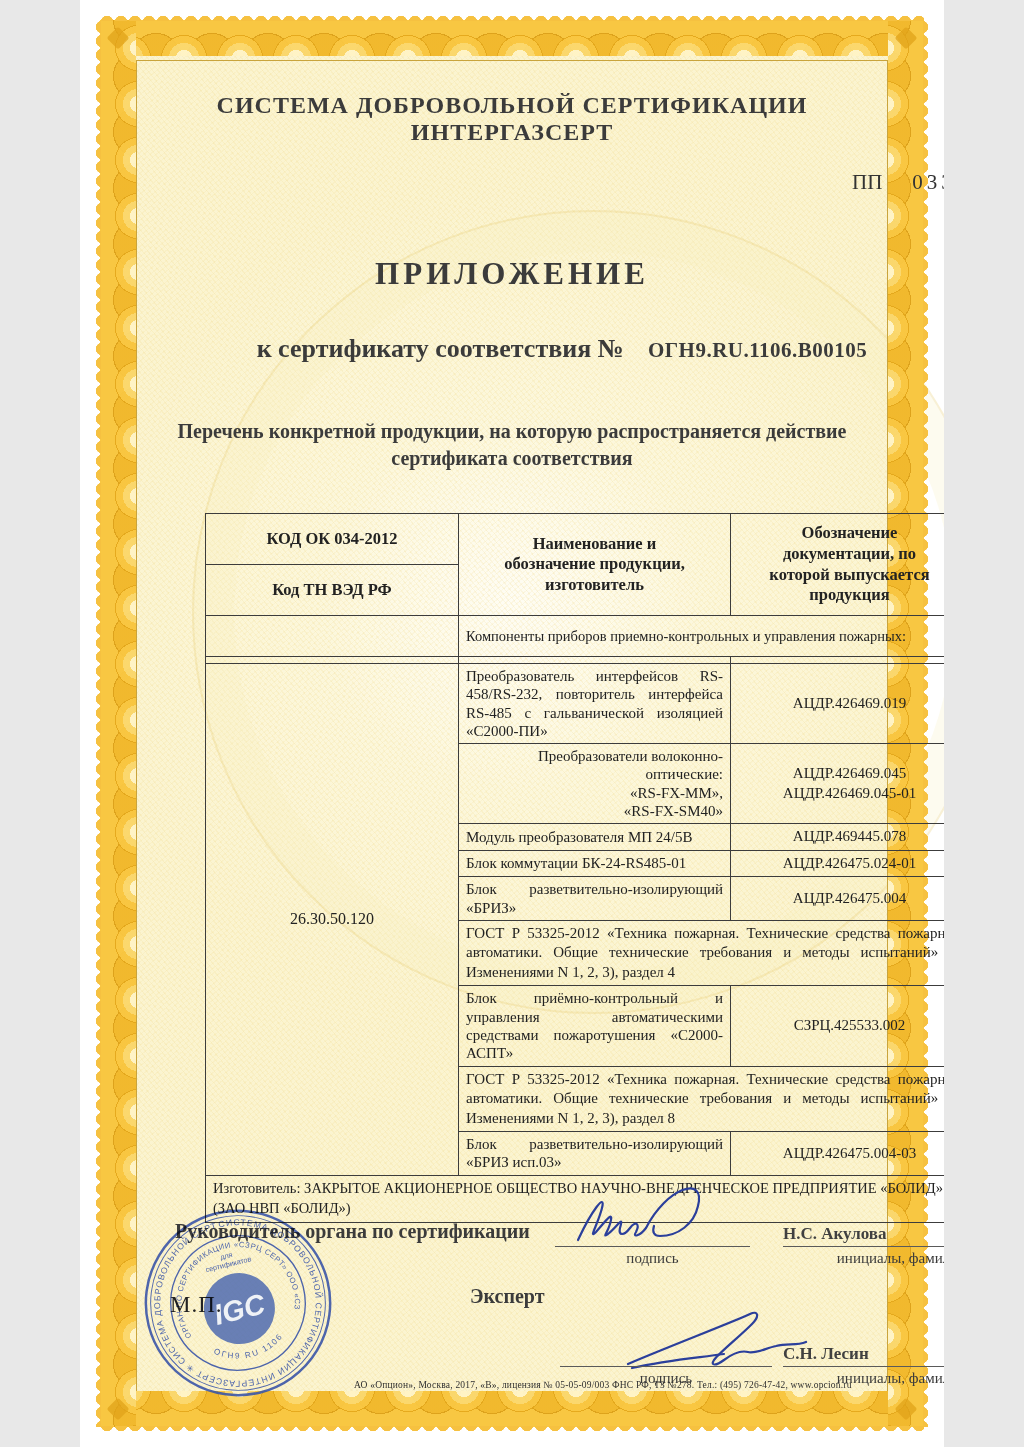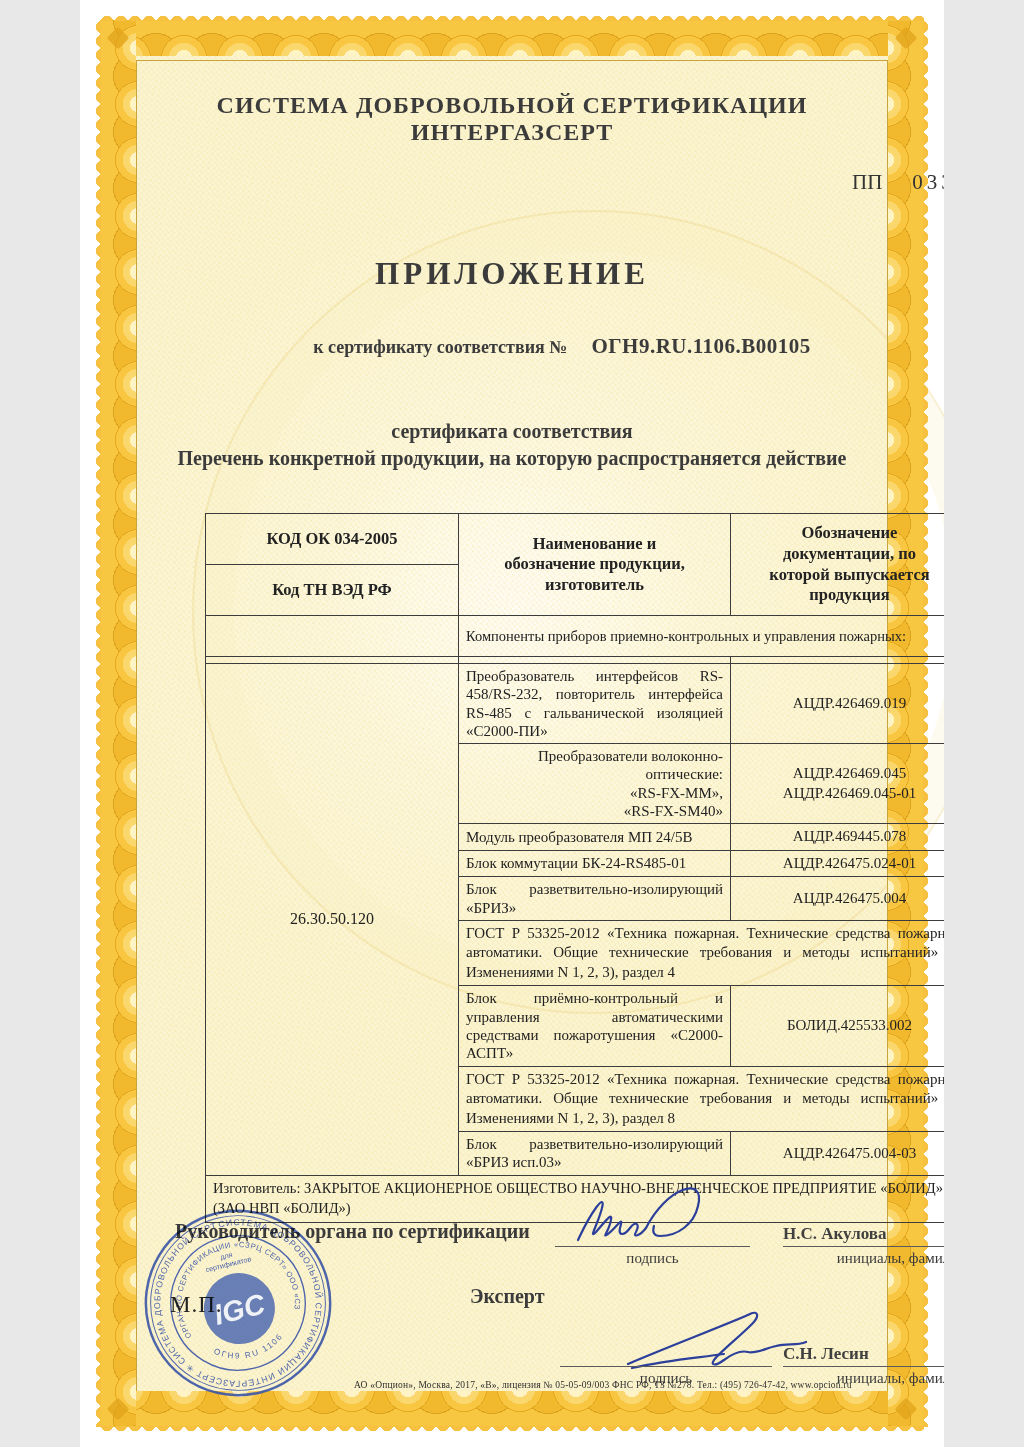--- a/index.html
+++ b/index.html
@@ -69,21 +69,21 @@
   
   .content{ position:absolute; inset:0; z-index:3; }
   .abs{ position:absolute; }
   .system-title{ top:92px; left:60px; right:60px; text-align:center;
     font-size:24px; font-weight:bold; letter-spacing:1px; color:#3b3b3b; }
   .form-number{ top:170px; left:772px; font-size:21px; color:#333; }
   .form-number .digits{ margin-left:30px; letter-spacing:4px; }
   .doc-title{ top:256px; left:0; right:0; text-align:center;
     font-size:31px; font-weight:bold; letter-spacing:4px; color:#3b3b3b; }
   .cert-line{ top:334px; left:150px; right:50px; text-align:center; color:#3b3b3b; }
-  .cert-line .lbl{ font-size:18px; font-weight:bold; }
+  .cert-line .lbl{ font-size:26px; font-weight:bold; }
   .cert-line .num{ font-size:21px; font-weight:bold; margin-left:20px; letter-spacing:.5px; }
   .desc{ top:418px; left:60px; right:60px; text-align:center;
     font-size:20px; font-weight:bold; line-height:1.35; color:#3b3b3b; }
 
   
   .prod-table{ position:absolute; left:125px; top:513px; width:763px;
     border-collapse:collapse; table-layout:fixed; font-size:15px; color:#222; }
   .prod-table col.c1{ width:253px; } .prod-table col.c2{ width:272px; } .prod-table col.c3{ width:238px; }
   .prod-table td,.prod-table th{ border:1.4px solid #3c3c3c; padding:3px 7px; vertical-align:middle; }
   .prod-table th{ font-size:16.5px; font-weight:bold; text-align:center; line-height:1.25; white-space:pre-line; }
@@ -134,33 +134,33 @@
     <div class="abs system-title">СИСТЕМА ДОБРОВОЛЬНОЙ СЕРТИФИКАЦИИ ИНТЕРГАЗСЕРТ</div>
     <div class="abs form-number">
       <span>ПП</span><span class="digits">03357</span>
     </div>
     <div class="abs doc-title">ПРИЛОЖЕНИЕ</div>
     <div class="abs cert-line">
       <span class="lbl">к сертификату соответствия №</span>
       <span class="num">ОГН9.RU.1106.В00105</span>
     </div>
     <div class="abs desc">
+      <div>Перечень конкретной продукции, на которую распространяется действие</div>
       <div>сертификата соответствия</div>
-      <div>Перечень конкретной продукции, на которую распространяется действие</div>
     </div>
 
     <table class="prod-table">
       <colgroup>
           <col class="c1">
           <col class="c2">
           <col class="c3">
         </colgroup>
       <tbody>
           <tr>
-        <th class="th-top">КОД ОК 034-2005</th>
+        <th class="th-top">КОД ОК 034-2012</th>
         <th rowspan="2">Наименование и
 обозначение продукции,
 изготовитель</th>
         <th rowspan="2">Обозначение
 документации, по
 которой выпускается
 продукция</th>
       </tr>
       <tr>
         <th class="th-bottom">Код ТН ВЭД РФ</th>
@@ -196,21 +196,21 @@
       </tr>
       <tr style="height:34px;">
         <td class="name-cell">Блок разветвительно-изолирующий «БРИЗ»</td>
         <td class="doc-cell">АЦДР.426475.004</td>
       </tr>
       <tr>
         <td class="gost-cell" colspan="2">ГОСТ Р 53325-2012 «Техника пожарная. Технические средства пожарной автоматики. Общие технические требования и методы испытаний» (с Изменениями N 1, 2, 3), раздел 4</td>
       </tr>
       <tr style="height:54px;">
         <td class="name-cell">Блок приёмно-контрольный и управления автоматическими средствами пожаротушения «С2000-АСПТ»</td>
-        <td class="doc-cell">БОЛИД.425533.002</td>
+        <td class="doc-cell">СЗРЦ.425533.002</td>
       </tr>
       <tr>
         <td class="gost-cell" colspan="2">ГОСТ Р 53325-2012 «Техника пожарная. Технические средства пожарной автоматики. Общие технические требования и методы испытаний» (с Изменениями N 1, 2, 3), раздел 8</td>
       </tr>
       <tr style="height:42px;">
         <td class="name-cell">Блок разветвительно-изолирующий «БРИЗ исп.03»</td>
         <td class="doc-cell">АЦДР.426475.004-03</td>
       </tr>
       <tr>
         <td class="maker-cell" colspan="3">Изготовитель: ЗАКРЫТОЕ АКЦИОНЕРНОЕ ОБЩЕСТВО НАУЧНО-ВНЕДРЕНЧЕСКОЕ ПРЕДПРИЯТИЕ «БОЛИД» (ЗАО НВП «БОЛИД»)</td>

